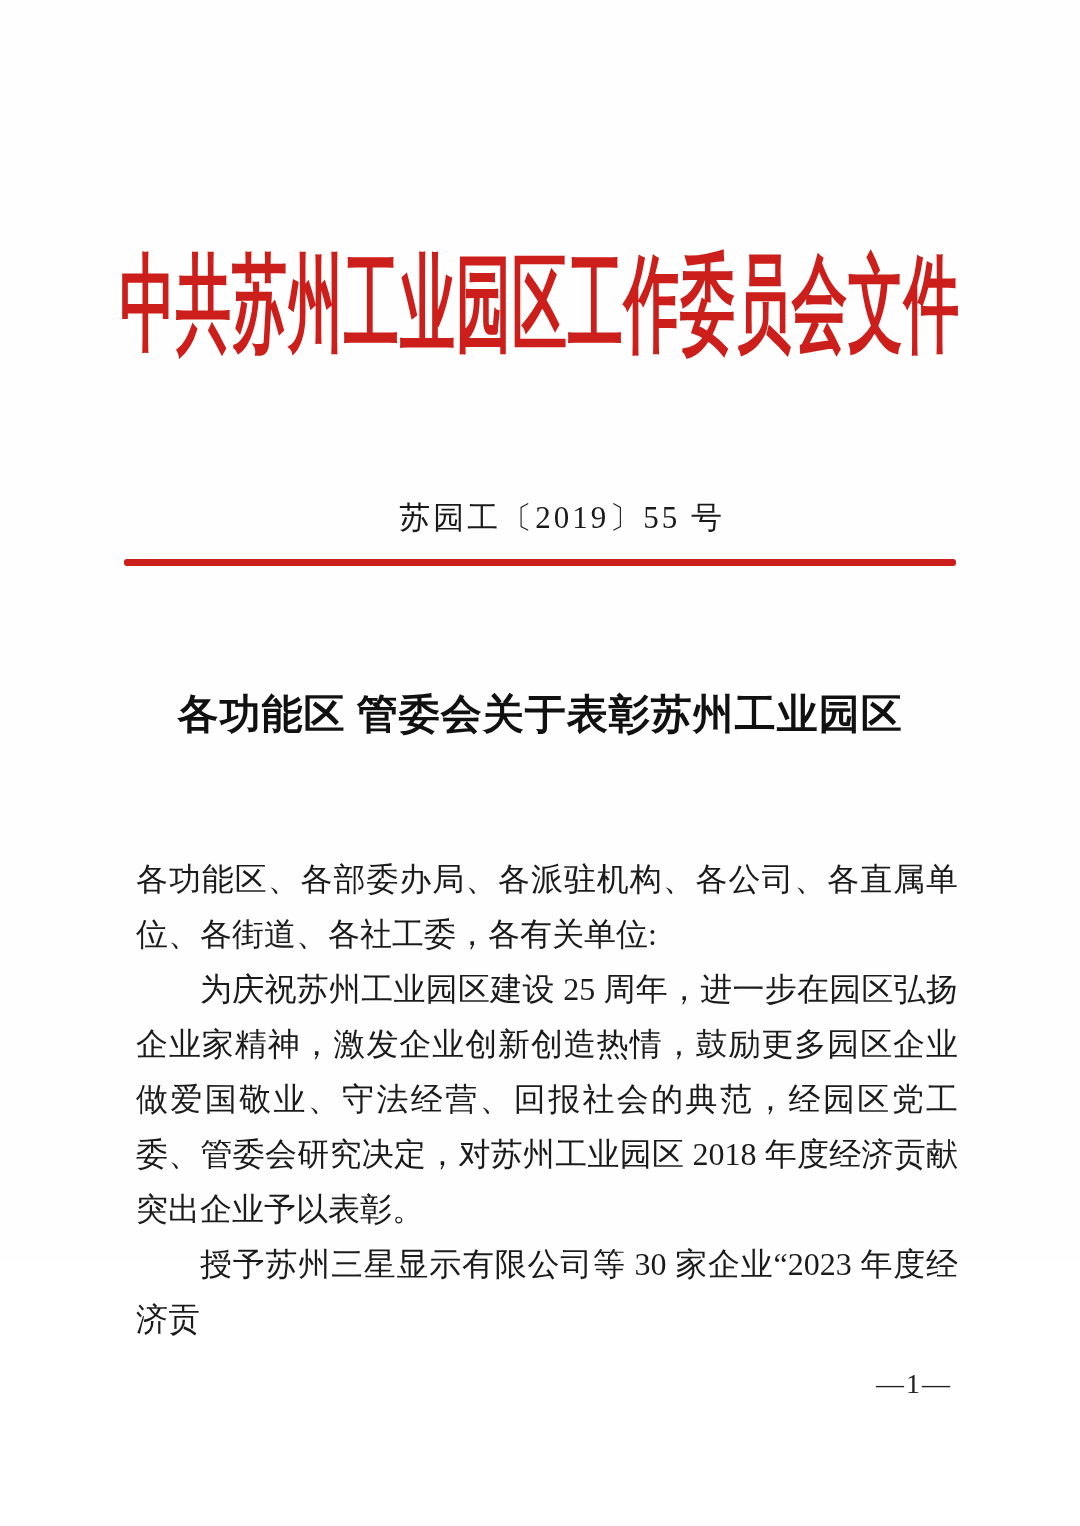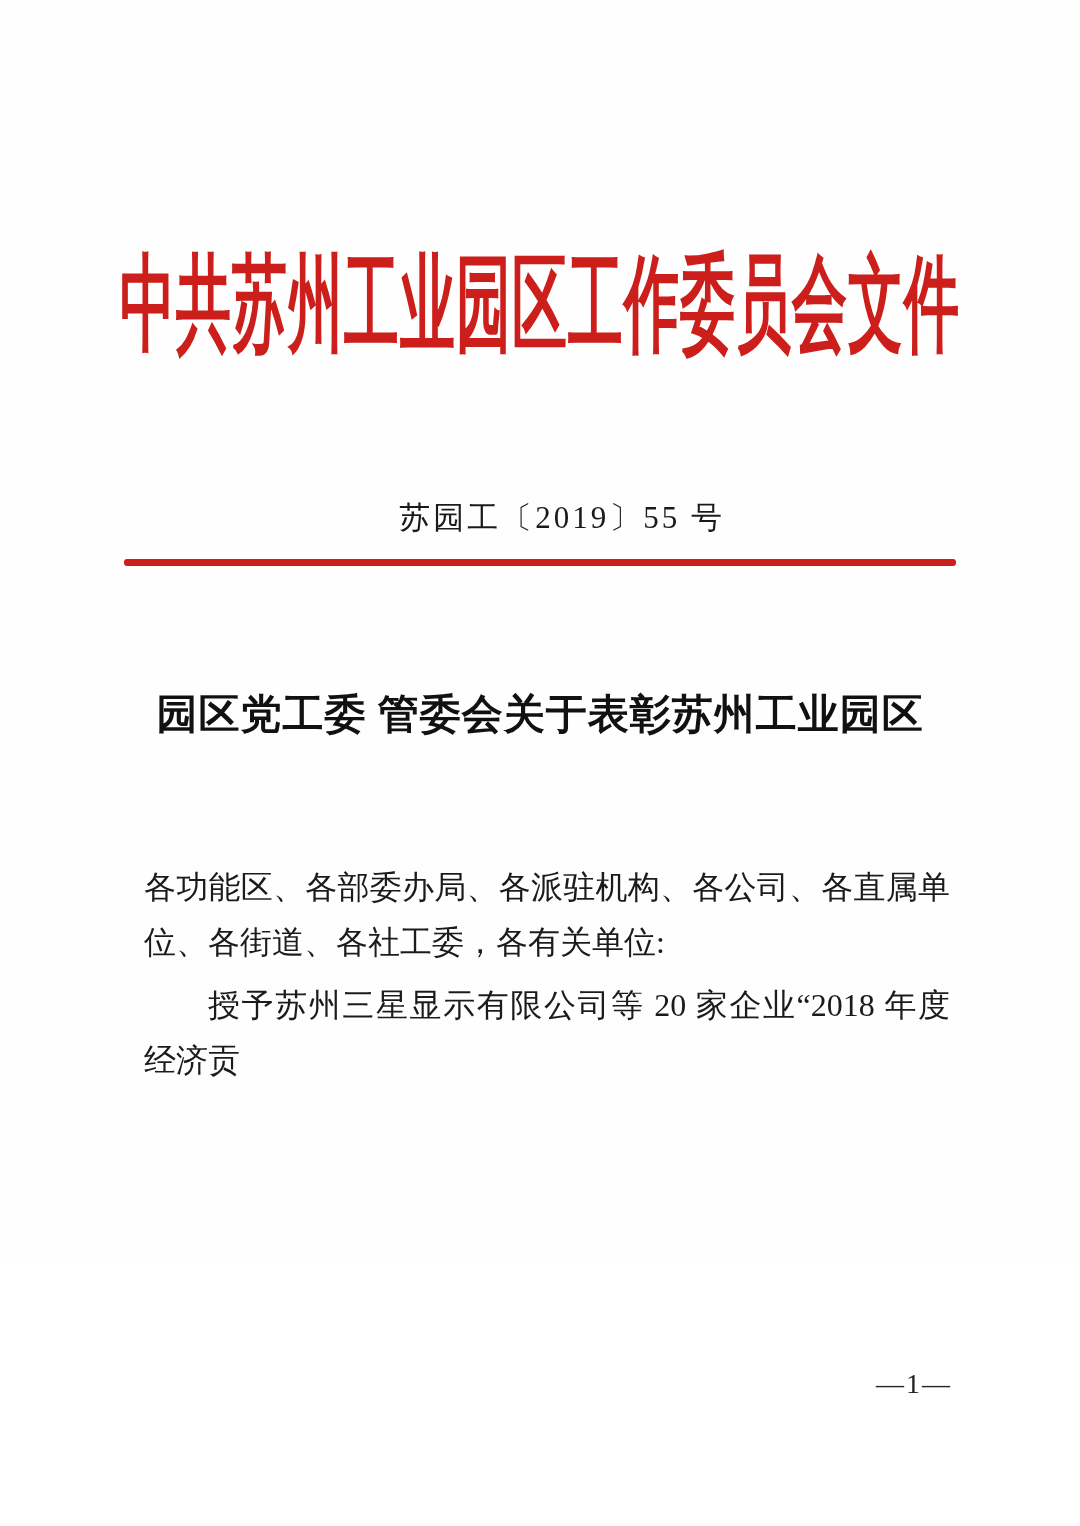--- a/index.html
+++ b/index.html
@@ -71,21 +71,21 @@
     position: absolute;
     top: 852px;
     left: 136px;
     width: 822px;
     font-size: 32px;
     line-height: 55px;
     color: #1b1b1b;
     text-align: justify;
     text-justify: inter-ideograph;
   }
-  .body-text p { margin: 8px; }
+  .body-text p { margin: 0; }
   .body-text p.indent { text-indent: 2em; }
   .page-number {
     position: absolute;
     top: 1368px;
     left: 0;
     width: 952px;
     text-align: right;
     font-size: 28px;
     color: #222;
     letter-spacing: 2px;
@@ -96,23 +96,24 @@
 
 <div class="page">
 
   <div class="org-header">中共苏州工业园区工作委员会文件</div>
 
   <div class="doc-number">苏园工〔2019〕55 号</div>
 
   <div class="red-rule"></div>
 
   <div class="doc-title">
-    <div>园区党工委 管委会关于表彰苏州工业园区</div>
+    <div>各功能区 管委会关于表彰苏州工业园区</div>
   </div>
 
   <div class="body-text">
     <p>各功能区、各部委办局、各派驻机构、各公司、各直属单位、各街道、各社工委，各有关单位:</p>
-    <p class="indent">授予苏州三星显示有限公司等 20 家企业“2018 年度经济贡</p>
+    <p class="indent">为庆祝苏州工业园区建设 25 周年，进一步在园区弘扬企业家精神，激发企业创新创造热情，鼓励更多园区企业做爱国敬业、守法经营、回报社会的典范，经园区党工委、管委会研究决定，对苏州工业园区 2018 年度经济贡献突出企业予以表彰。</p>
+    <p class="indent">授予苏州三星显示有限公司等 30 家企业“2023 年度经济贡</p>
   </div>
 
   <div class="page-number">—1—</div>
 
 </div>
 
 </body></html>

